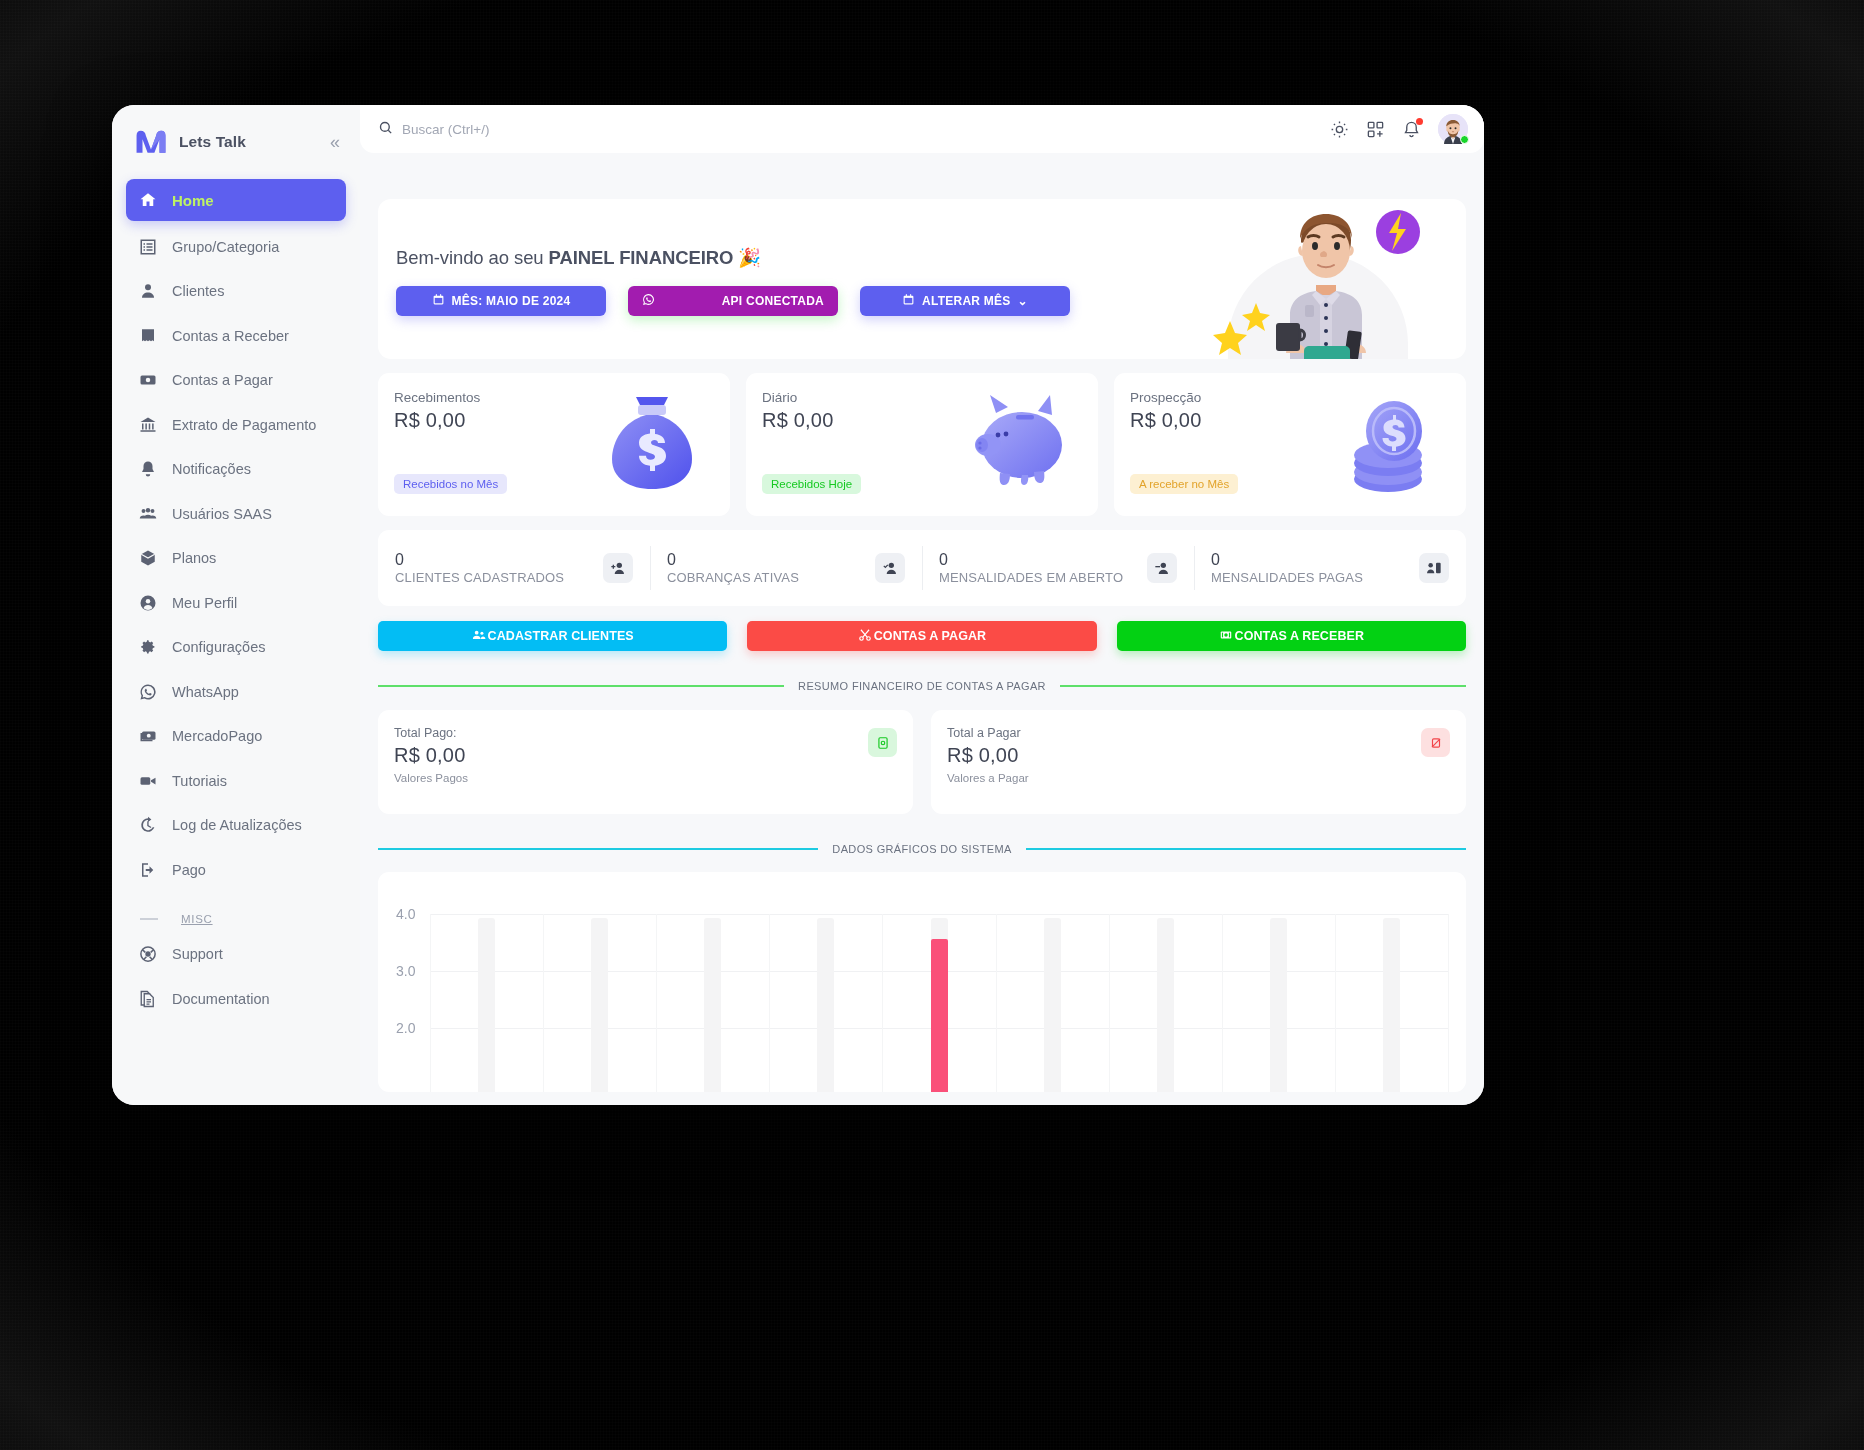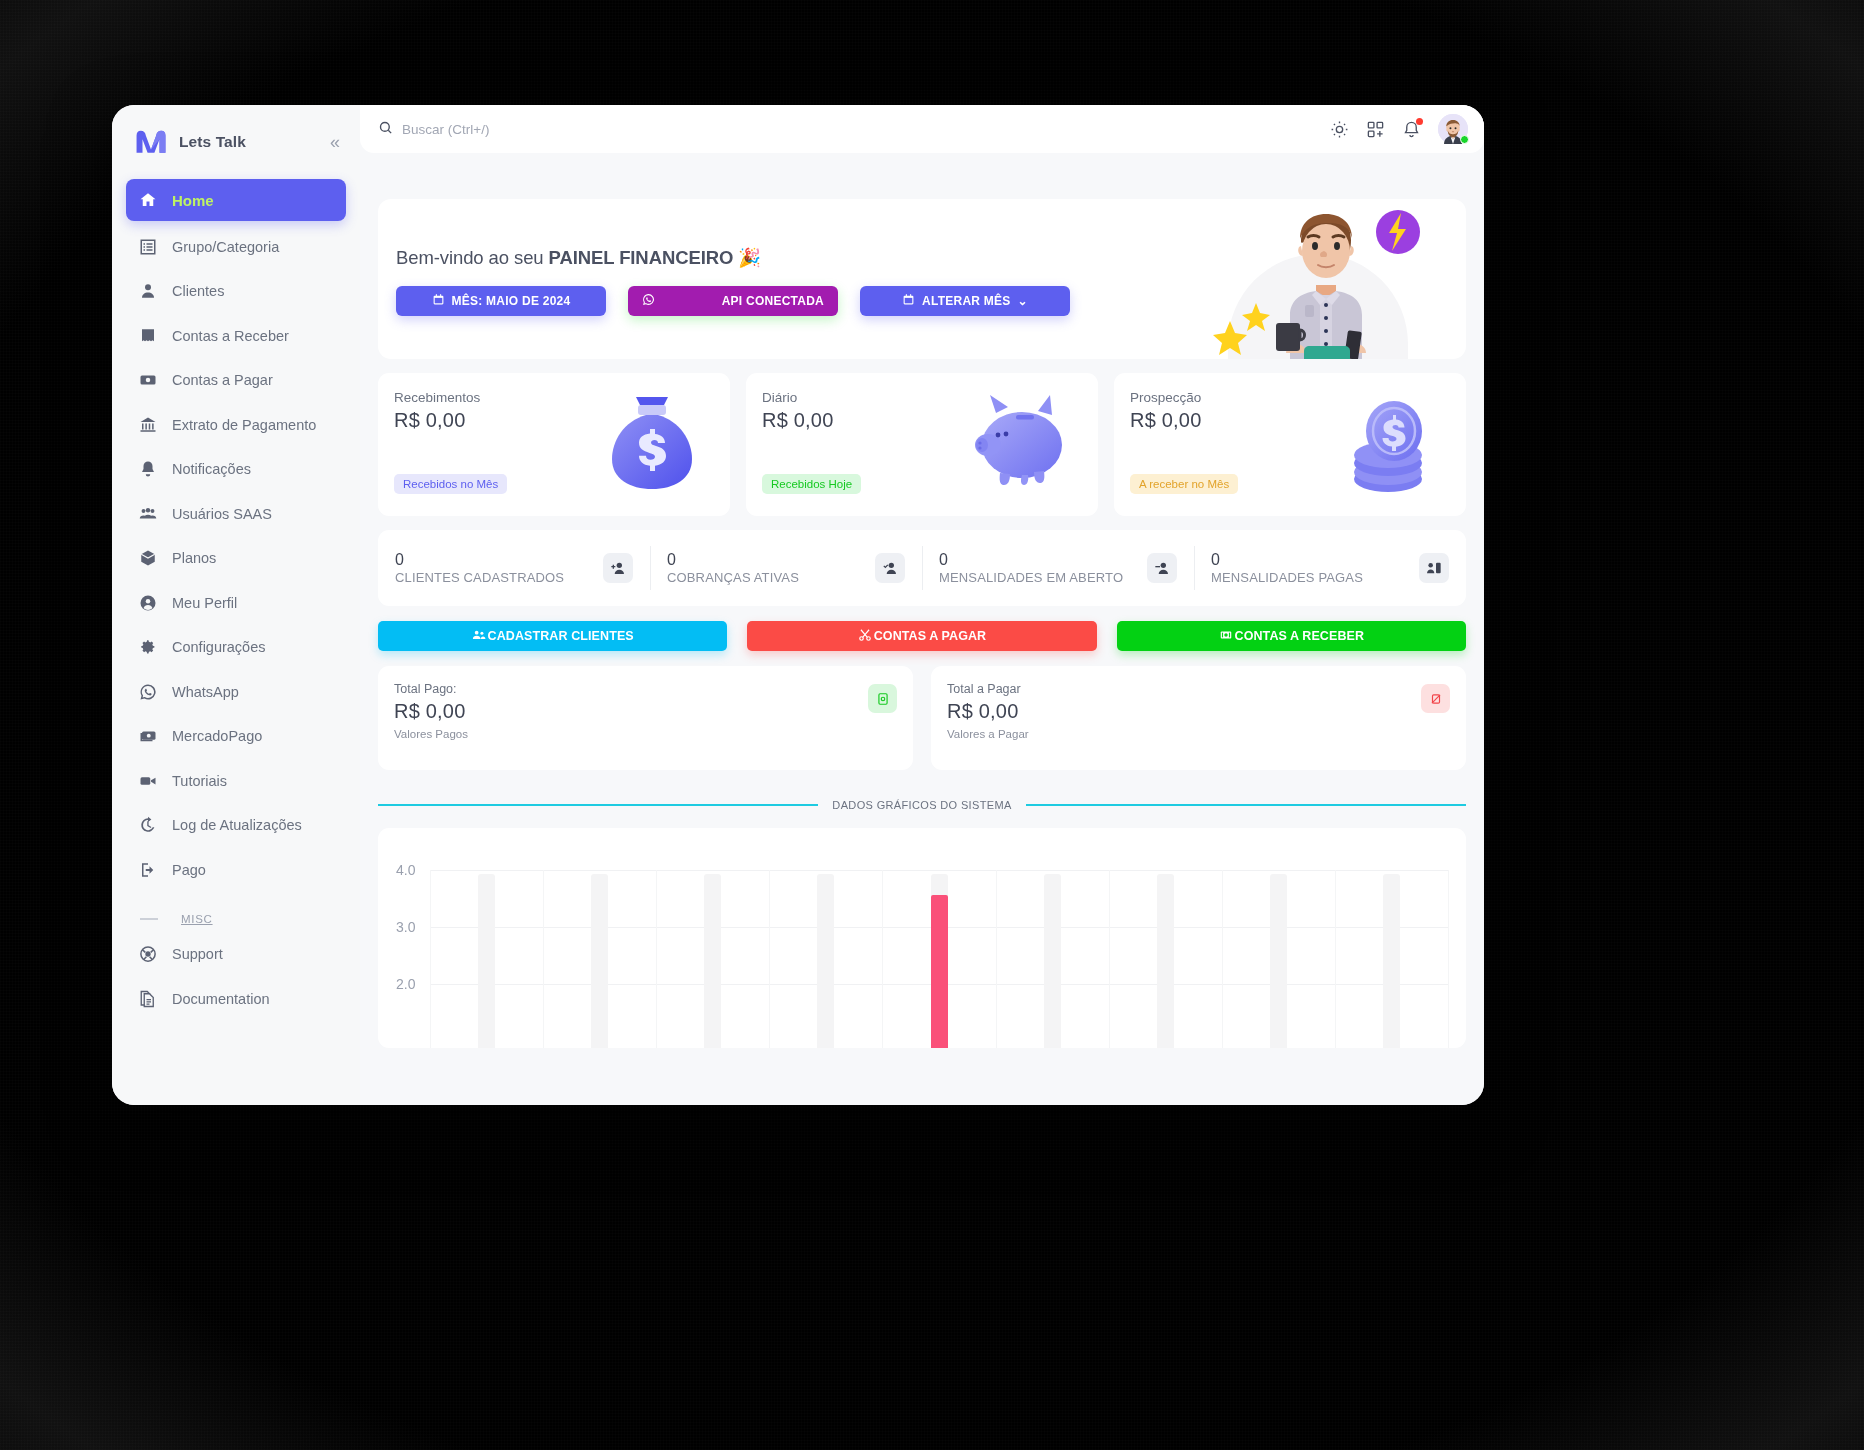--- a/index.html
+++ b/index.html
@@ -731,20 +731,25 @@
             <span><svg viewBox="0 0 24 24">
                   <rect x="3" y="6" width="18" height="12" rx="1.6"></rect>
                   <circle cx="12" cy="12" r="3" fill="#03d113"></circle>
                   <rect x="5" y="8" width="2" height="8" fill="#03d113"></rect>
                   <rect x="17" y="8" width="2" height="8" fill="#03d113"></rect>
                 </svg></span>
             <span>CONTAS A RECEBER</span>
           </button>
         </div>
 
+        <div class="divider green">
+          <span class="line"></span>
+          <span class="txt">RESUMO FINANCEIRO DE CONTAS A PAGAR</span>
+          <span class="line"></span>
+        </div>
 
         <div class="cards2">
           <div class="card2">
             <div class="lbl">Total Pago:</div>
             <div class="val">R$ 0,00</div>
             <div class="sub">Valores Pagos</div>
             <span class="badge g">
               <svg viewBox="0 0 24 24" fill="none" stroke="#16c921" stroke-width="2">
                   <rect x="5" y="3" width="14" height="18" rx="2"></rect>
                   <circle cx="12" cy="12" r="3"></circle>

